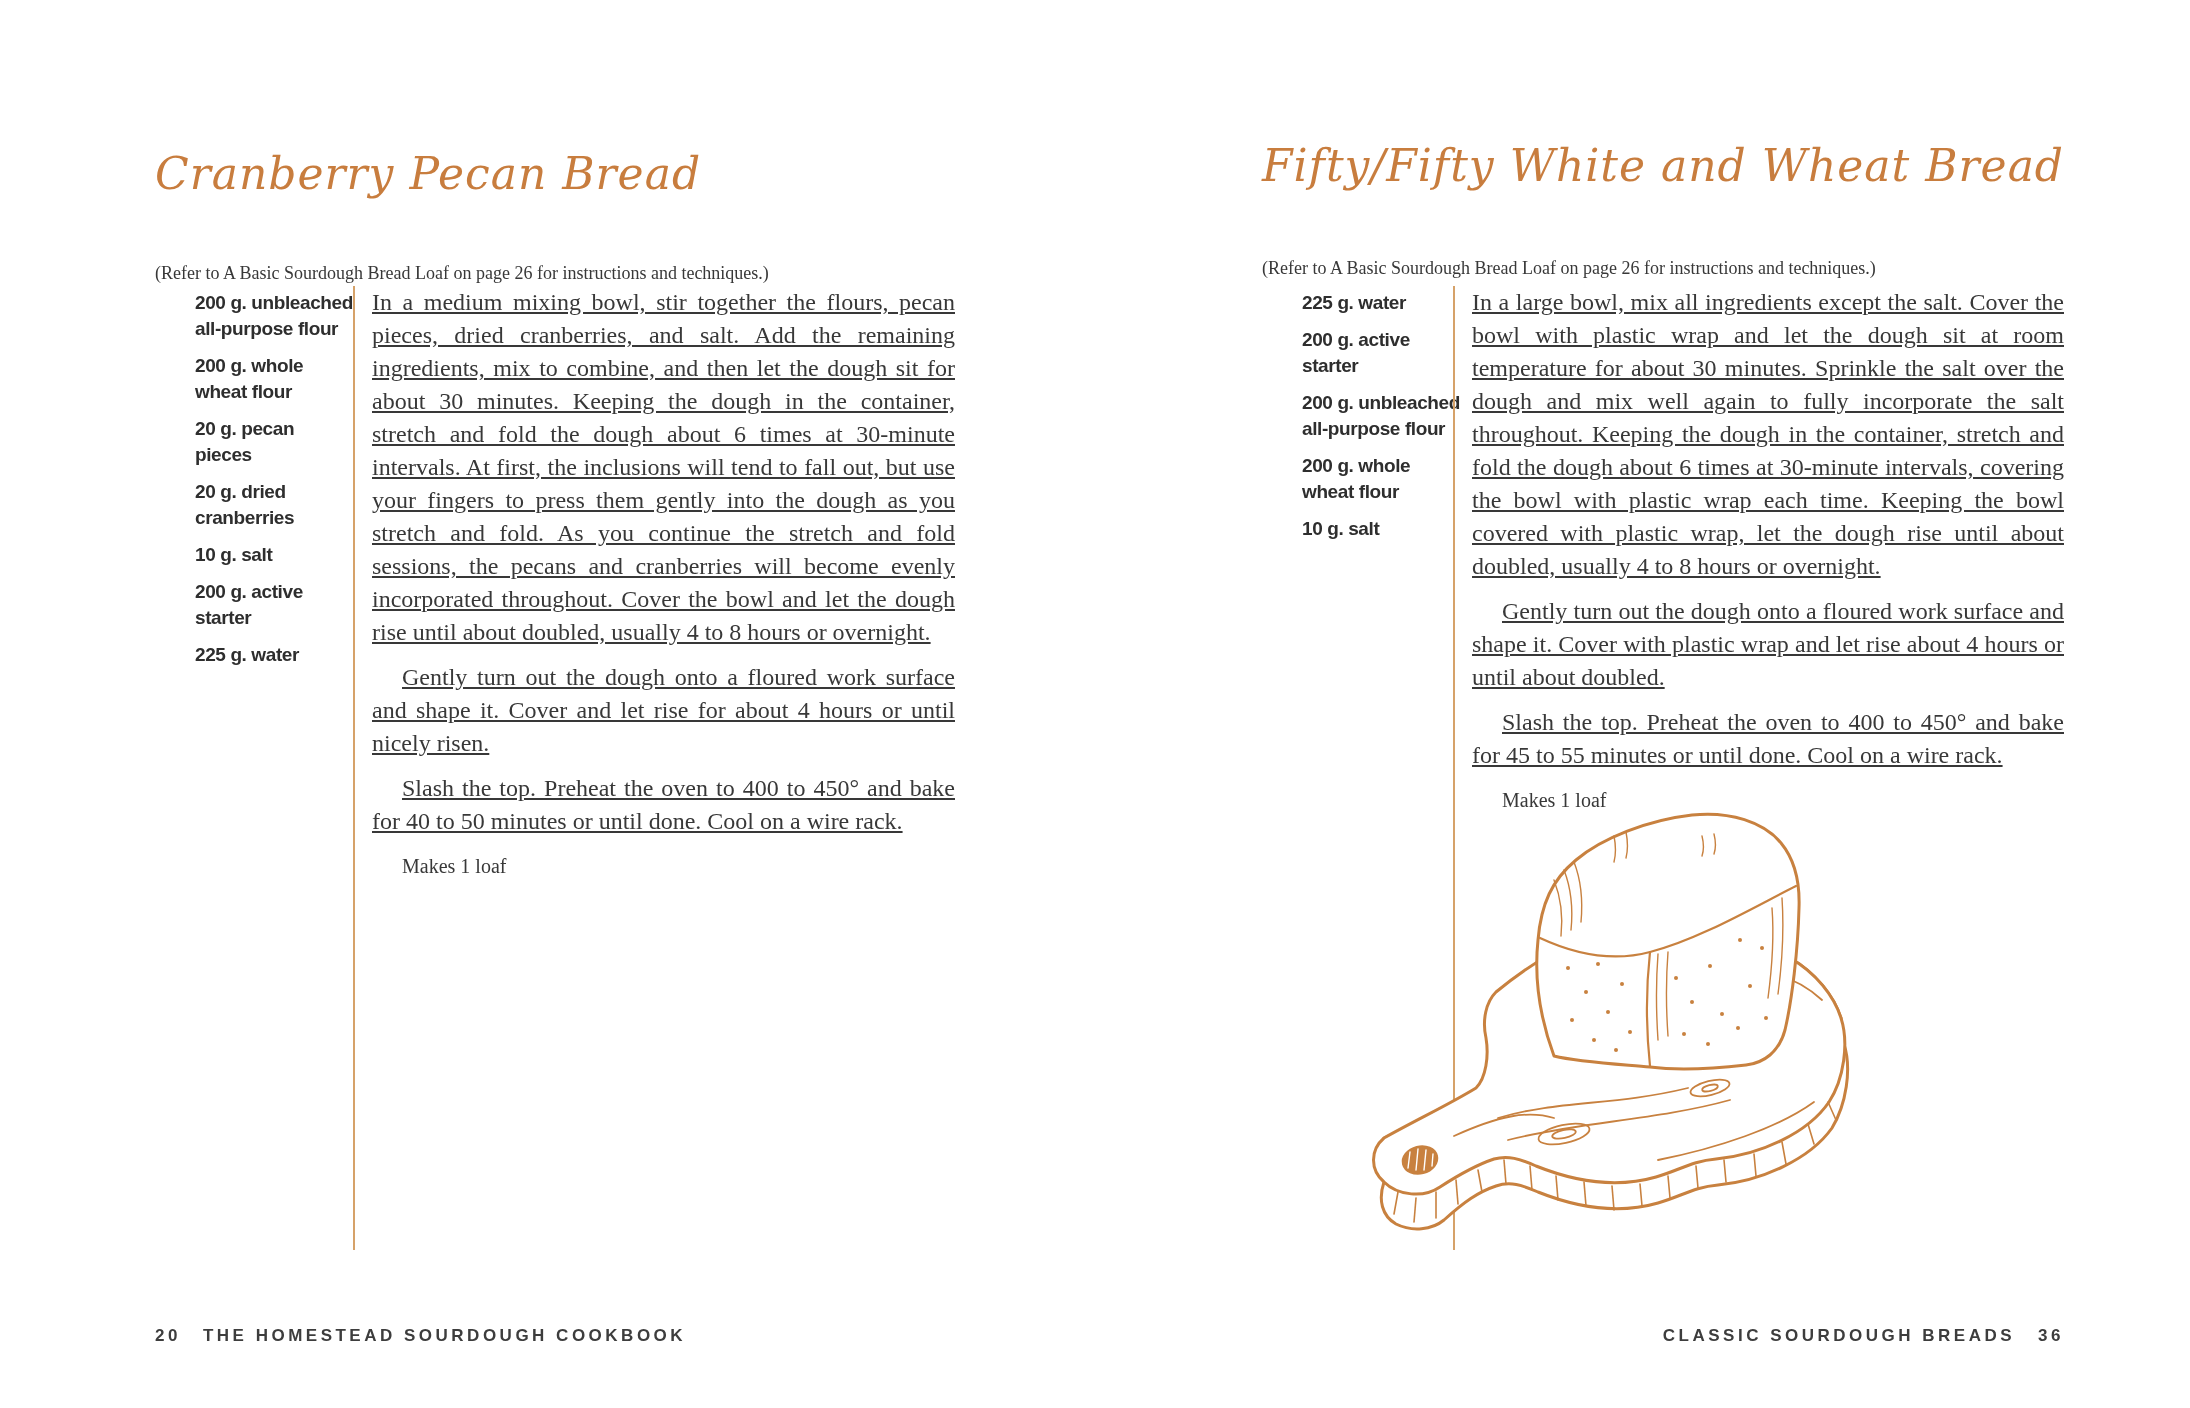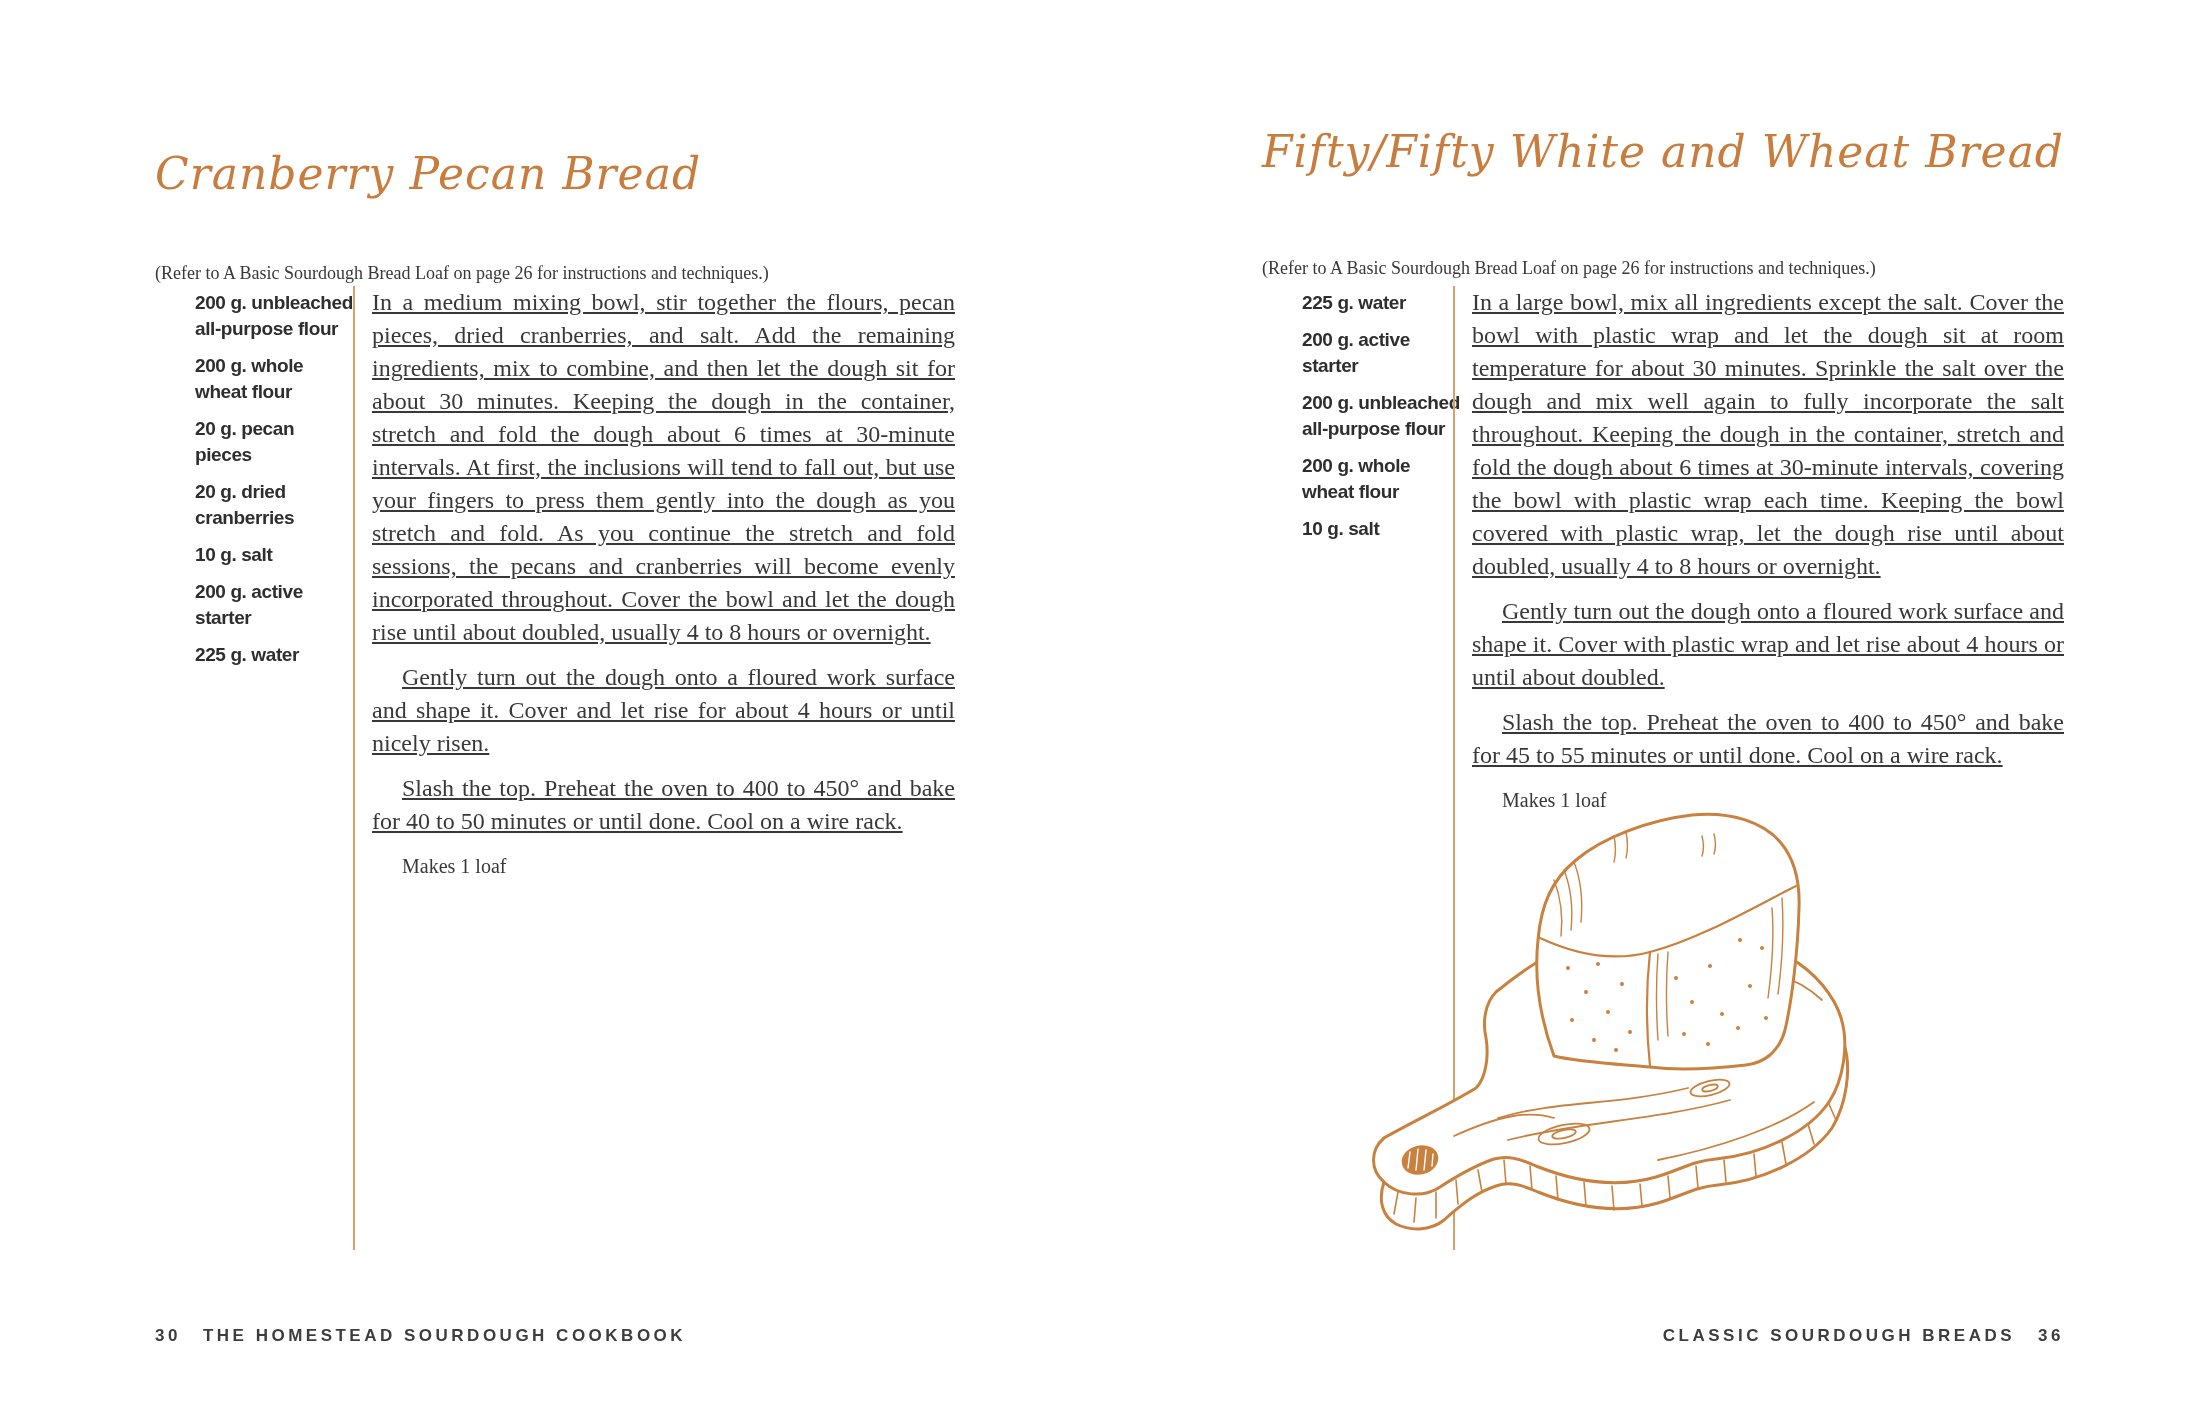--- a/index.html
+++ b/index.html
@@ -101,27 +101,27 @@
     <div class="col-rule" style="left:353px;top:286px;height:964px;"></div>
 
     <div class="instructions" style="left:372px;top:286px;width:583px;">
       <p class="para">In a medium mixing bowl, stir together the flours, pecan pieces, dried cranberries, and salt. Add the remaining ingredients, mix to combine, and then let the dough sit for about 30 minutes. Keeping the dough in the container, stretch and fold the dough about 6 times at 30-minute intervals. At first, the inclusions will tend to fall out, but use your fingers to press them gently into the dough as you stretch and fold. As you continue the stretch and fold sessions, the pecans and cranberries will become evenly incorporated throughout. Cover the bowl and let the dough rise until about doubled, usually 4 to 8 hours or overnight.</p>
       <p class="para indent">Gently turn out the dough onto a floured work surface and shape it. Cover and let rise for about 4 hours or until nicely risen.</p>
       <p class="para indent">Slash the top. Preheat the oven to 400 to 450° and bake for 40 to 50 minutes or until done. Cool on a wire rack.</p>
       <p class="yield">Makes 1 loaf</p>
     </div>
 
     <div class="page-footer" style="left:155px;top:1326px;">
-      <span>30</span>
+      <span>20</span>
       <span>THE HOMESTEAD SOURDOUGH COOKBOOK</span>
     </div>
   </div>
 
   <div>
-    <div class="recipe-title" style="left:1262px;top:126px;">Fifty/Fifty White and Wheat Bread</div>
+    <div class="recipe-title" style="left:1262px;top:140px;">Fifty/Fifty White and Wheat Bread</div>
 
     <div class="recipe-subtitle" style="left:1262px;top:218px;">(Refer to A Basic Sourdough Bread Loaf on page 26 for instructions and techniques.)</div>
 
     <div class="ingredients" style="left:1262px;top:290px;">
       <div class="ingredient">225 g. water</div>
       <div class="ingredient">200 g. active starter</div>
       <div class="ingredient">200 g. unbleached all-purpose flour</div>
       <div class="ingredient">200 g. whole wheat flour</div>
       <div class="ingredient">10 g. salt</div>
     </div>

